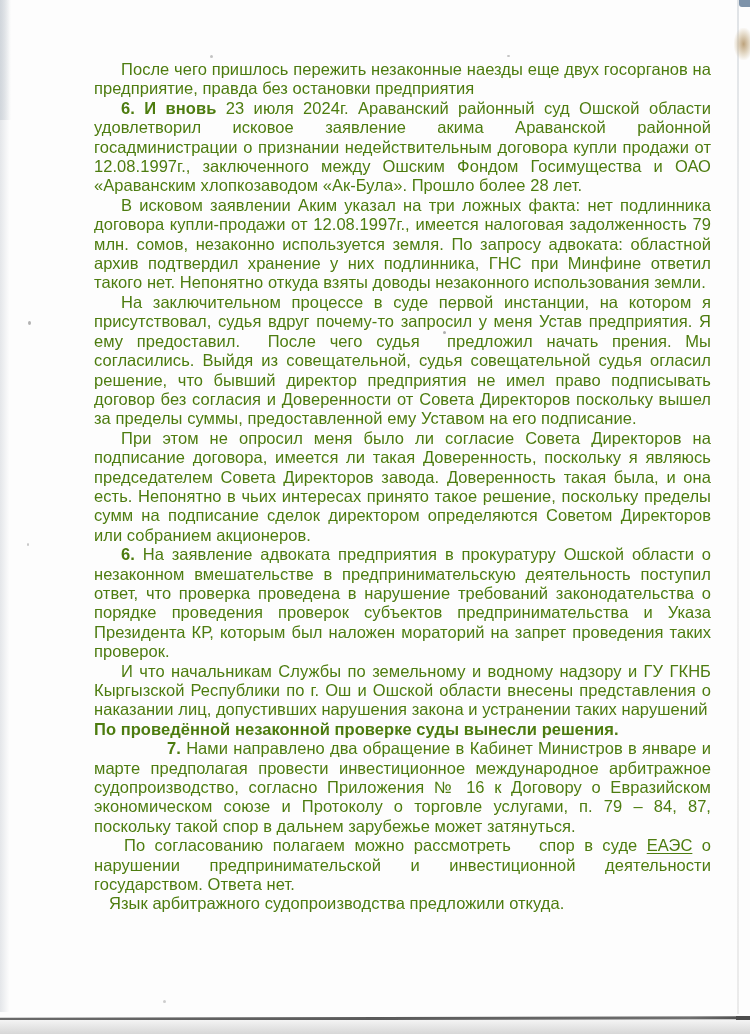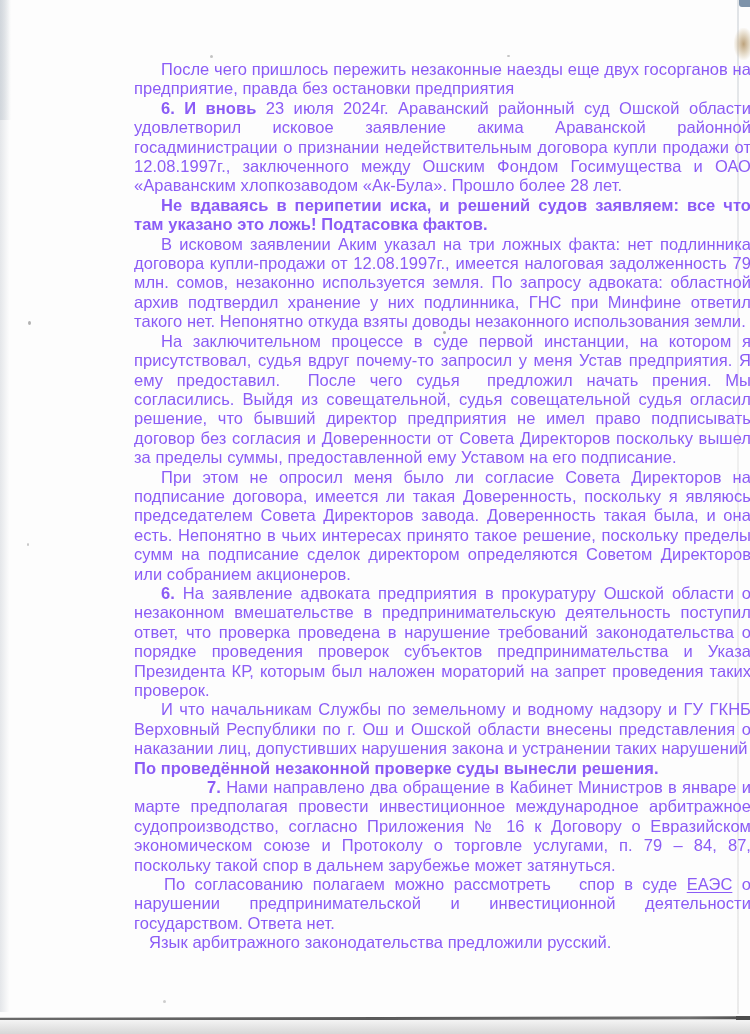--- a/index.html
+++ b/index.html
@@ -81,31 +81,30 @@
   <div class="right-edge-line"></div>
   <div class="corner-mark-blue"></div>
   <div class="tan-smudge"></div>
   <div class="speck s1"></div>
   <div class="speck s2"></div>
   <div class="speck s3"></div>
   <div class="speck s4"></div>
   <div class="speck s5"></div>
   <div class="speck s6"></div>
 
-  <div class="text-block" style="color: #8b5cf6; margin-left: 40px;">
+  <div class="text-block" style="color: #4d7c0f;">
       <p style="text-indent: 27px;"><span>После чего пришлось пережить незаконные наезды еще двух госорганов на предприятие, правда без остановки предприятия</span></p>
       <p style="text-indent: 27px;"><span class="b">6. И вновь </span><span>23 июля 2024г. Араванский районный суд Ошской области удовлетворил исковое заявление акима Араванской районной госадминистрации о признании недействительным договора купли продажи от 12.08.1997г., заключенного между Ошским Фондом Госимущества и ОАО «Араванским хлопкозаводом «Ак-Була». Прошло более 28 лет.</span></p>
-      <p style="text-indent: 27px;"><span class="b">Не вдаваясь в перипетии иска, и решений судов заявляем: все что там указано это ложь! Подтасовка фактов.</span></p>
       <p style="text-indent: 27px;"><span>В исковом заявлении Аким указал на три ложных факта: нет подлинника договора купли-продажи от 12.08.1997г., имеется налоговая задолженность 79 млн. сомов, незаконно используется земля. По запросу адвоката: областной архив подтвердил хранение у них подлинника, ГНС при Минфине ответил такого нет. Непонятно откуда взяты доводы незаконного использования земли.</span></p>
       <p style="text-indent: 27px;"><span>На заключительном процессе в суде первой инстанции, на котором я присутствовал, судья вдруг почему-то запросил у меня Устав предприятия. Я ему предоставил. &nbsp;После чего судья &nbsp;предложил начать прения. Мы согласились. Выйдя из совещательной, судья совещательной судья огласил решение, что бывший директор предприятия не имел право подписывать договор без согласия и Доверенности от Совета Директоров поскольку вышел за пределы суммы, предоставленной ему Уставом на его подписание.</span></p>
       <p style="text-indent: 27px;"><span>При этом не опросил меня было ли согласие Совета Директоров на подписание договора, имеется ли такая Доверенность, поскольку я являюсь председателем Совета Директоров завода. Доверенность такая была, и она есть. Непонятно в чьих интересах принято такое решение, поскольку пределы сумм на подписание сделок директором определяются Советом Директоров или собранием акционеров.</span></p>
       <p style="text-indent: 27px;"><span class="b">6. </span><span>На заявление адвоката предприятия в прокуратуру Ошской области о незаконном вмешательстве в предпринимательскую деятельность поступил ответ, что проверка проведена в нарушение требований законодательства о порядке проведения проверок субъектов предпринимательства и Указа Президента КР, которым был наложен мораторий на запрет проведения таких проверок.</span></p>
-      <p style="text-indent: 27px;"><span>И что начальникам Службы по земельному и водному надзору и ГУ ГКНБ Верховный Республики по г. Ош и Ошской области внесены представления о наказании лиц, допустивших нарушения закона и устранении таких нарушений</span></p>
+      <p style="text-indent: 27px;"><span>И что начальникам Службы по земельному и водному надзору и ГУ ГКНБ Кыргызской Республики по г. Ош и Ошской области внесены представления о наказании лиц, допустивших нарушения закона и устранении таких нарушений</span></p>
       <p style="text-indent: 0px;"><span class="b">По проведённой незаконной проверке суды вынесли решения.</span></p>
       <p style="text-indent: 73px;"><span class="b">7. </span><span>Нами направлено два обращение в Кабинет Министров в январе и марте предполагая провести инвестиционное международное арбитражное судопроизводство, согласно Приложения № 16 к Договору о Евразийском экономическом союзе и Протоколу о торговле услугами, п. 79 – 84, 87, поскольку такой спор в дальнем зарубежье может затянуться.</span></p>
       <p style="text-indent: 30px;"><span>По согласованию полагаем можно рассмотреть &nbsp; спор в суде </span><span class="u">ЕАЭС</span><span> о нарушении предпринимательской и инвестиционной деятельности государством. Ответа нет.</span></p>
-      <p style="text-indent: 15px;"><span>Язык арбитражного законодательства предложили русский.</span></p>
+      <p style="text-indent: 15px;"><span>Язык арбитражного судопроизводства предложили откуда.</span></p>
     </div>
 
   <div class="bottom-line"></div>
   <div class="bottom-line-endcap"></div>
   <div class="bottom-area"></div>
 </div>
 
 </body></html>

